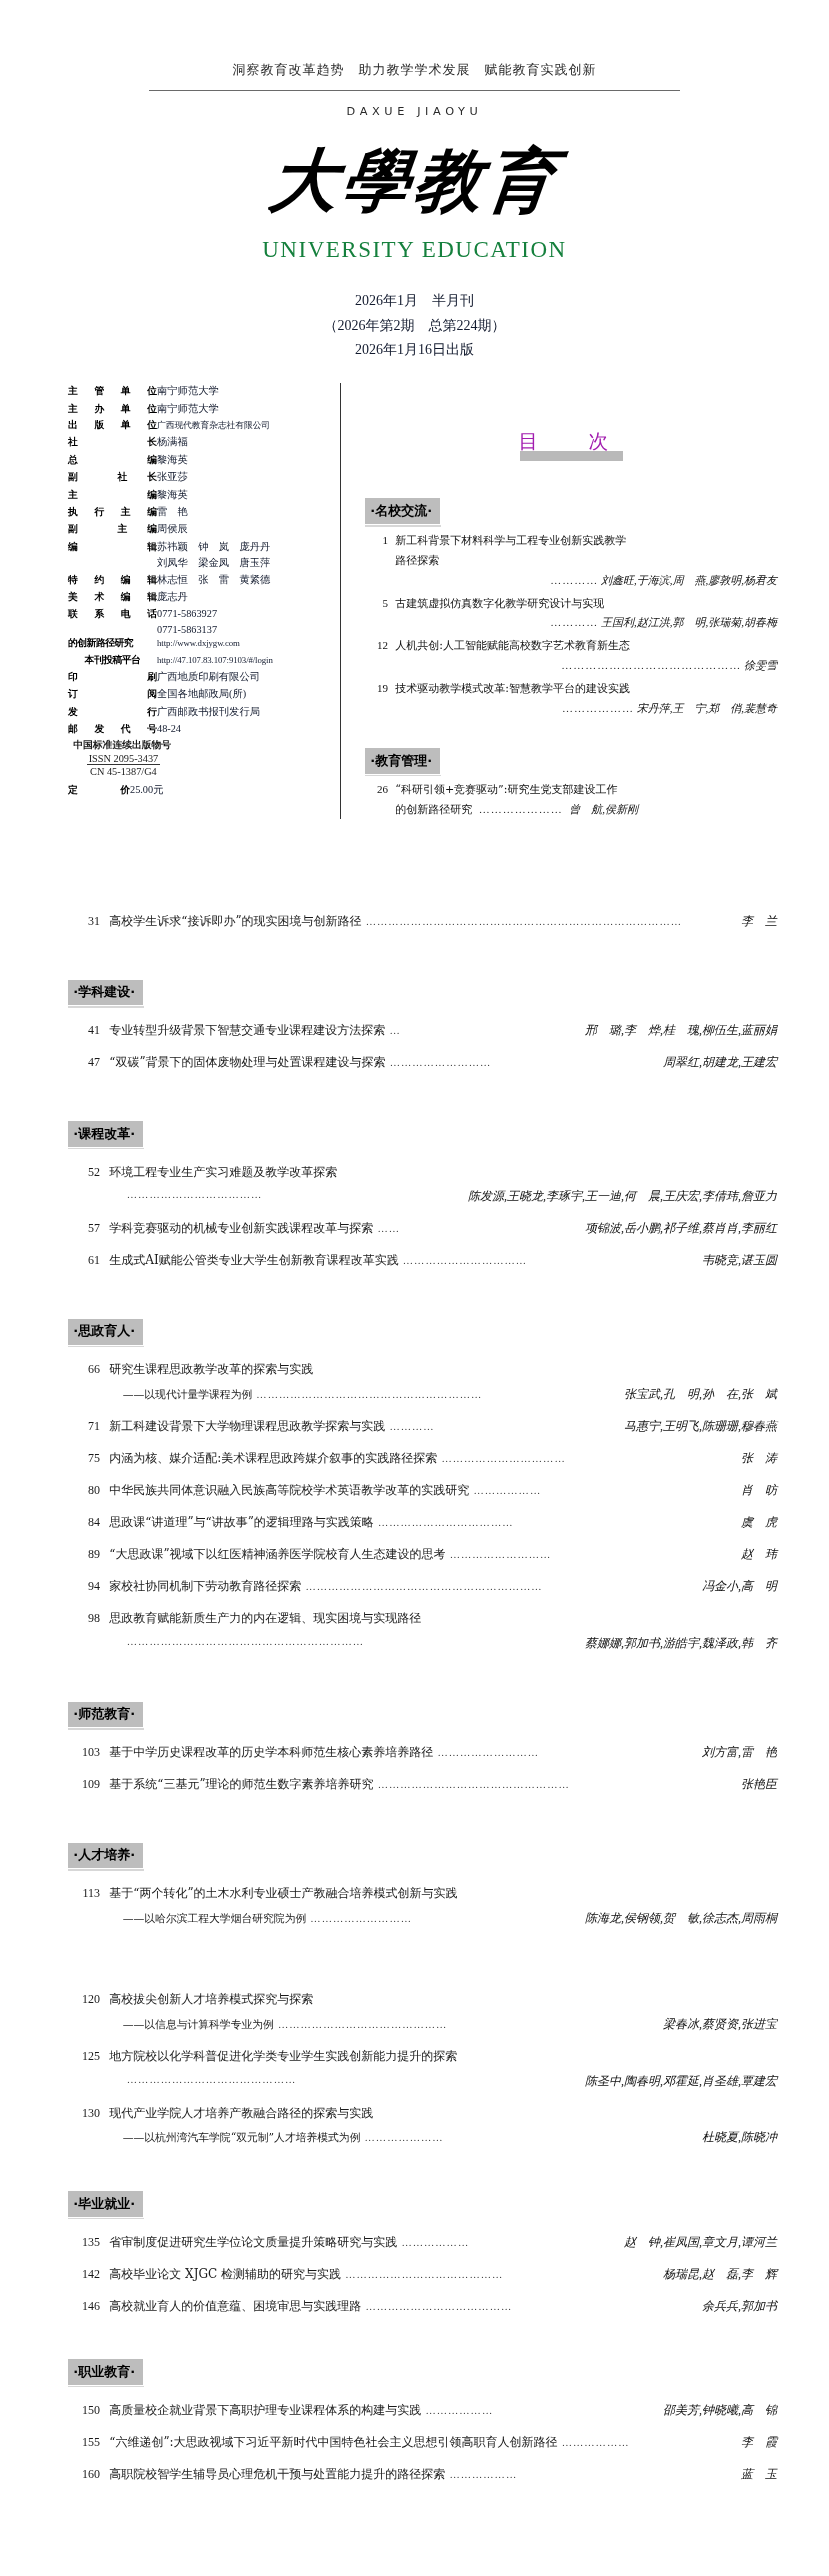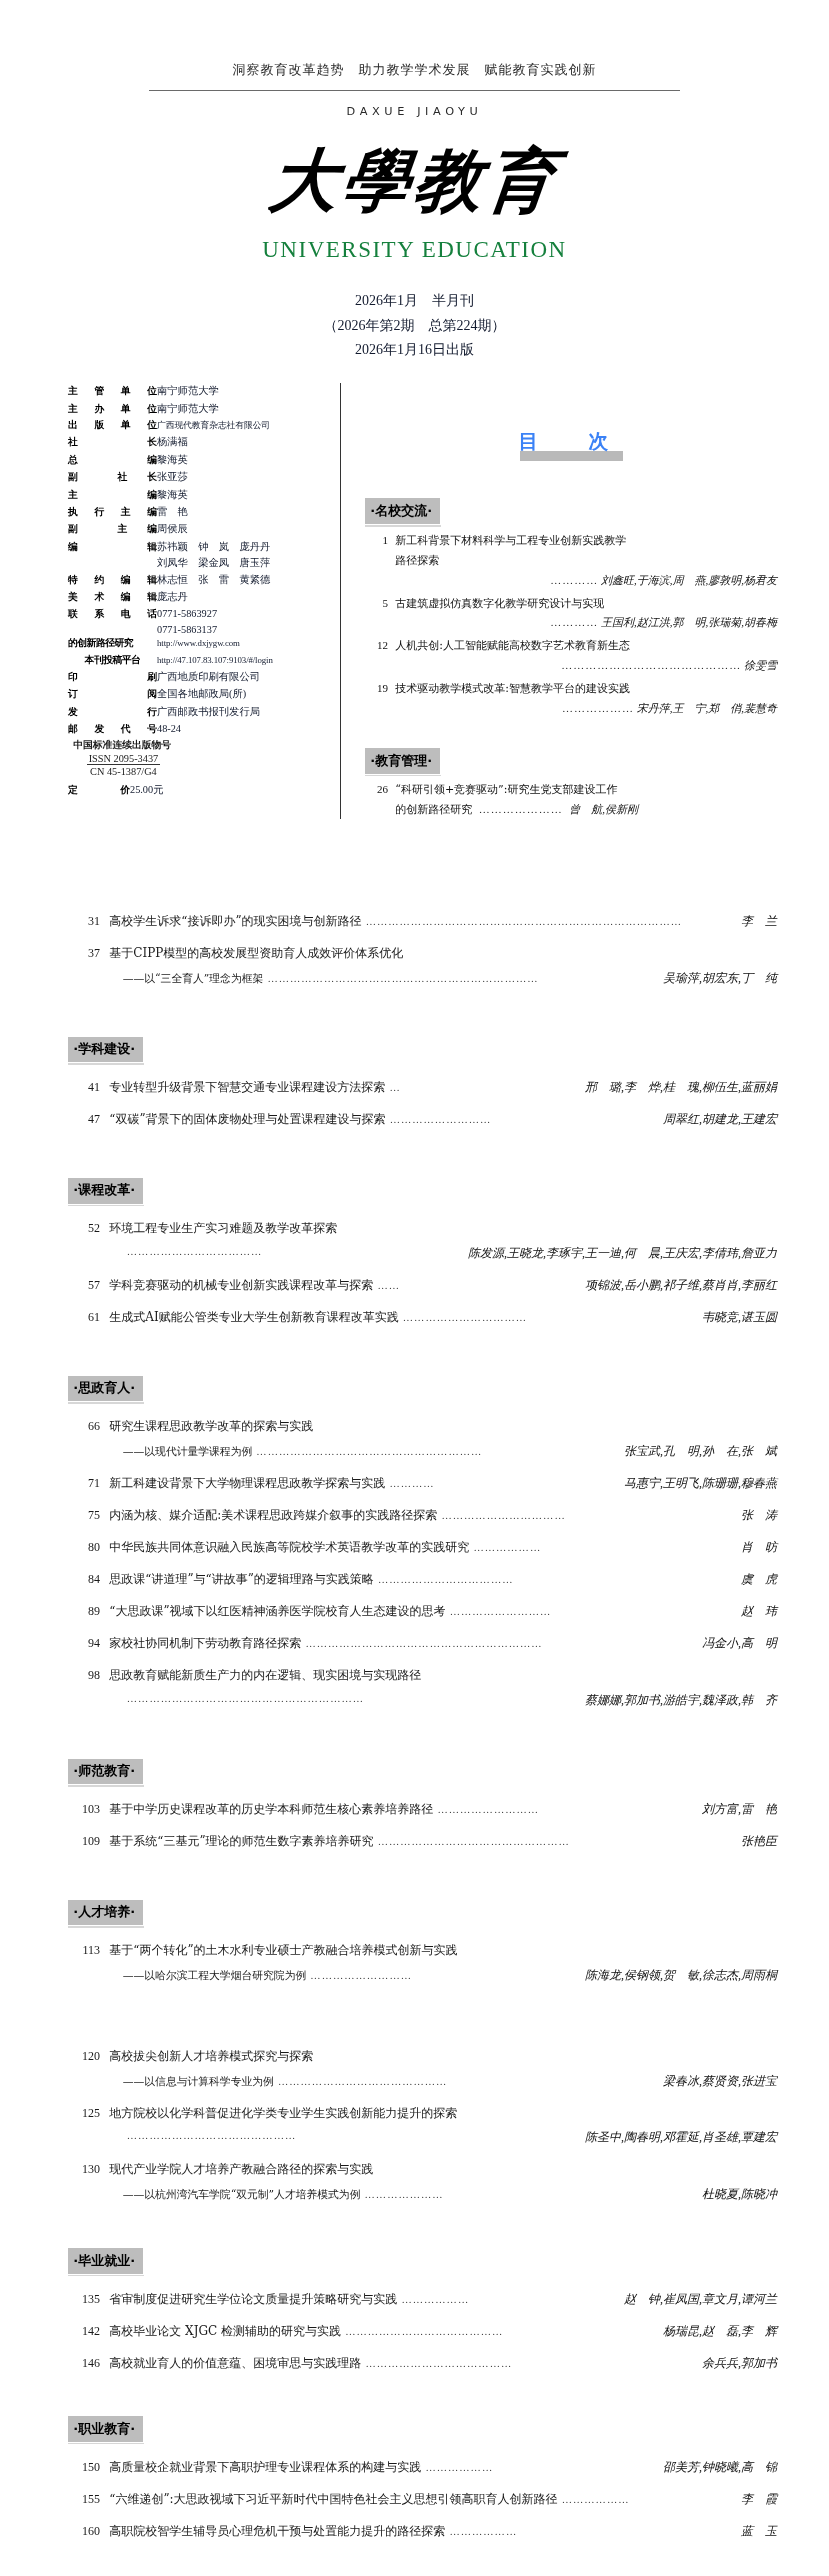--- a/index.html
+++ b/index.html
@@ -110,24 +110,24 @@
   .issn-top { border-bottom:0.8px solid #333; padding:0 2.1px 0.5px 2.1px; font-size:10.3px; }
   .issn-bot { padding:0.5px 2.1px 0 2.1px; font-size:10.3px; text-align:center; }
 
   
   .toc-title-wrap { text-align:center; margin-top:45px; }
   .toc-title {
     display:inline-block;
     position:relative;
     font-family:"DejaVu Sans","Liberation Sans",sans-serif;
     font-size:19.6px;
-    font-weight:700;
+    font-weight:400;
     letter-spacing:15.5px;
     padding:0 6.2px 3.1px 6.2px;
-    color:#3b82f6;
+    color:#a21caf;
   }
   .toc-title-bar {
     width:103px; height:10.3px; background:#b9b9b9;
     margin:-7.2px auto 0 auto;
   }
 
   
   .sec {
     display:inline-block;
     background:#bdbdbd;
@@ -495,31 +495,20 @@
     <div class="fw-entry">
       <div class="pg">31</div>
       <div class="body">
         <div class="row-inline">
           <span class="t fw-title">高校学生诉求“接诉即办”的现实困境与创新路径</span>
           <span class="dots">…………………………………………………………………………</span>
           <span class="a authors">李　兰</span>
         </div>
       </div>
     </div>
-    <div class="fw-entry">
-      <div class="pg">37</div>
-      <div class="body">
-        <div class="fw-title">基于CIPP模型的高校发展型资助育人成效评价体系优化</div>
-        <div class="sub-line">
-          <span class="t">——以“三全育人”理念为框架</span>
-          <span class="dots">………………………………………………………………</span>
-          <span class="a authors">吴瑜萍,胡宏东,丁　纯</span>
-        </div>
-      </div>
-    </div>
 
     <div class="sec-wrap" style="margin-top:49px;">
       <div class="sec">·学科建设·</div>
       <div class="sec-rule"></div>
     </div>
     <div class="fw-entry">
       <div class="pg">41</div>
       <div class="body">
           <div class="row-inline">
         <span class="t fw-title">专业转型升级背景下智慧交通专业课程建设方法探索</span>

